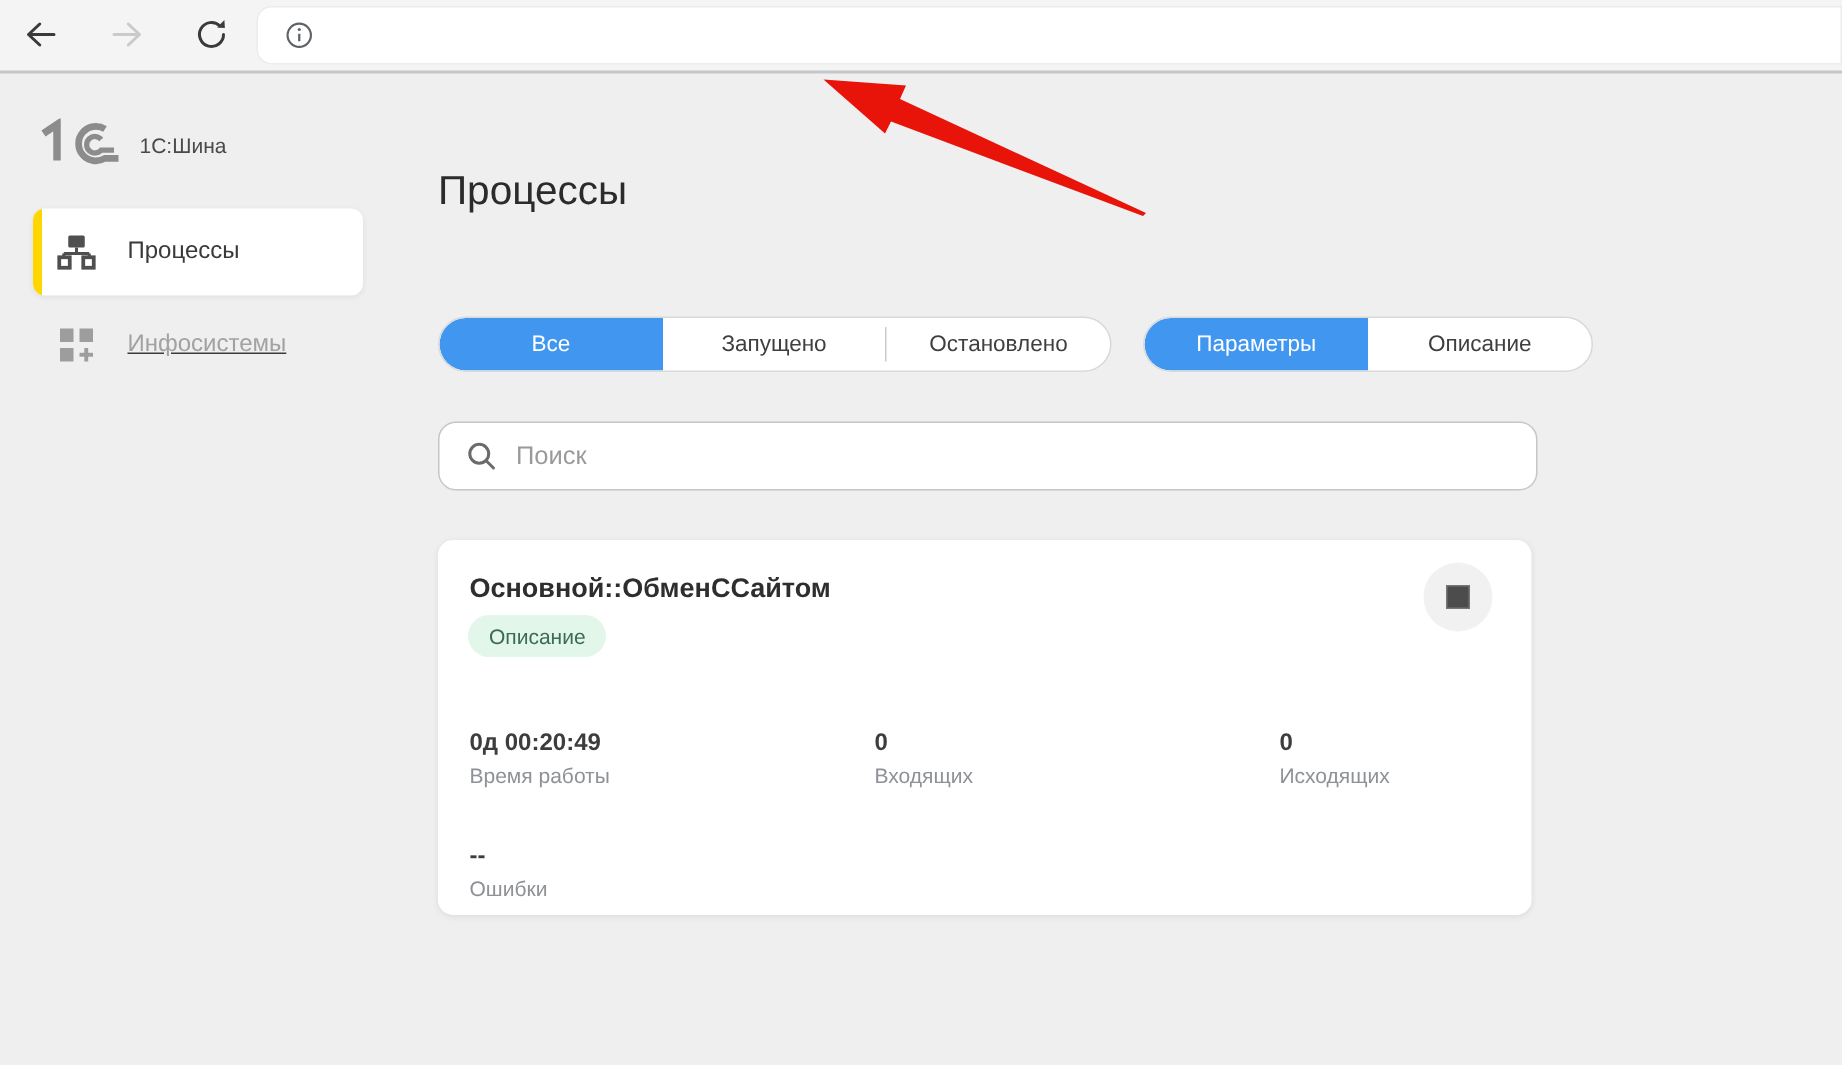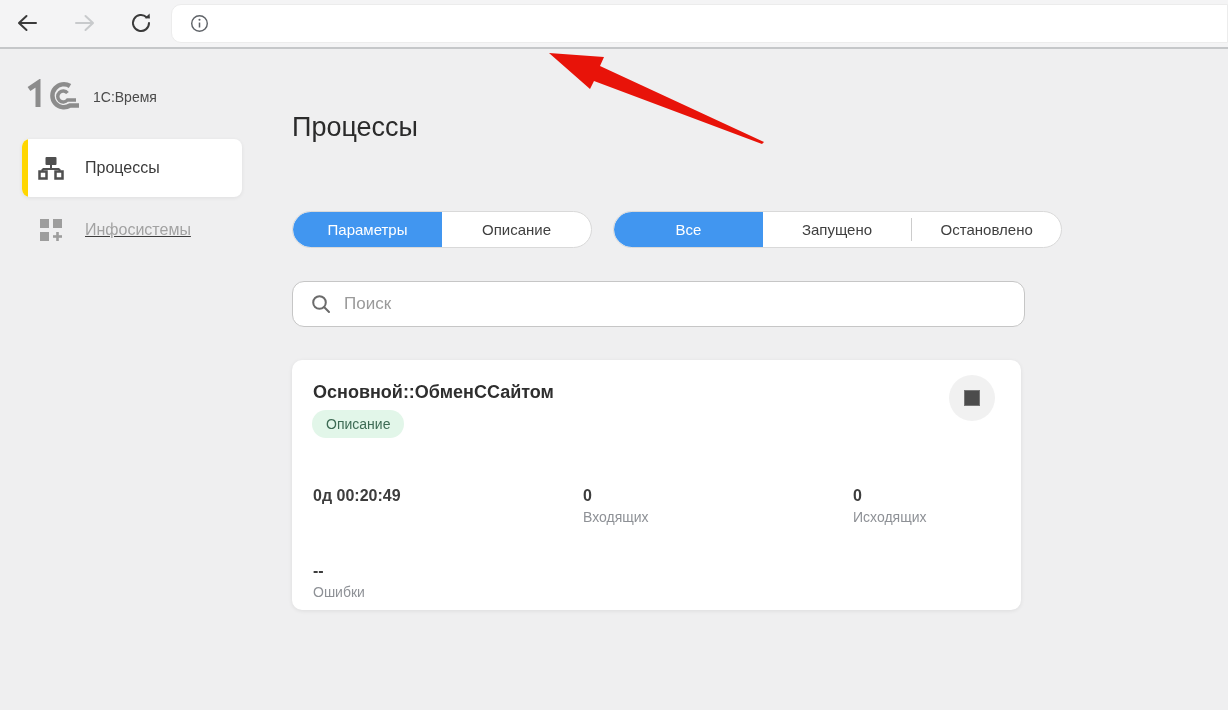--- a/index.html
+++ b/index.html
@@ -175,21 +175,21 @@
 
 <div class="sidebar">
   <div class="logo-row">
     <span>
       <svg width="56" height="32" viewBox="0 0 56 32">
         <path d="M5 10 L14 4 L14 28" fill="none" stroke="#8c8c8c" stroke-width="5"></path>
         <path d="M46 7 A11.5 11.5 0 1 0 46 26.5 L55 26.5" fill="none" stroke="#8c8c8c" stroke-width="4.5"></path>
         <path d="M43.5 14 A5.5 5.5 0 1 0 43.5 21 L52 21" fill="none" stroke="#8c8c8c" stroke-width="3.5"></path>
       </svg>
     </span>
-    <span class="logo-text">1С:Время</span>
+    <span class="logo-text">1С:Шина</span>
   </div>
   <div class="nav">
     <div class="nav-item nav-item-active">
       <span class="accent-bar"></span>
       <span class="nav-icon">
         <svg width="26" height="24" viewBox="0 0 26 24">
           <rect x="7.5" y="1" width="11" height="8" rx="1" fill="#4f4f4f"></rect>
           <path d="M13 9 V13 M4.5 13 H21.5 M4.5 13 V15.5 M21.5 13 V15.5" fill="none" stroke="#4f4f4f" stroke-width="2"></path>
           <rect x="1.5" y="15.5" width="7" height="7" fill="none" stroke="#4f4f4f" stroke-width="2.5"></rect>
           <rect x="17.5" y="15.5" width="7" height="7" fill="none" stroke="#4f4f4f" stroke-width="2.5"></rect>
@@ -209,29 +209,29 @@
       </span>
       <span class="nav-label">Инфосистемы</span>
     </div>
   </div>
 </div>
 
 <div class="main">
   <h1 class="page-title">Процессы</h1>
 
   <div class="controls-row">
-    <div class="segmented" style="width:300px;">
-      <button class="segment active">Параметры</button>
-      <button class="segment">Описание</button>
-    </div>
     <div class="segmented" style="width:449px;">
       <button class="segment active">Все</button>
       <button class="segment">Запущено</button>
       <span class="seg-divider"></span>
       <button class="segment">Остановлено</button>
+    </div>
+    <div class="segmented" style="width:300px;">
+      <button class="segment active">Параметры</button>
+      <button class="segment">Описание</button>
     </div>
   </div>
 
   <div class="search-box">
     <span class="search-icon-wrap">
       <svg width="22" height="22" viewBox="0 0 22 22">
           <circle cx="9.5" cy="9.5" r="6.3" fill="none" stroke="#6b6b6b" stroke-width="2"></circle>
           <line x1="14.3" y1="14.3" x2="19" y2="19" stroke="#6b6b6b" stroke-width="2" stroke-linecap="round"></line>
         </svg>
     </span>
@@ -240,20 +240,21 @@
 
   <div class="process-card">
     <div class="card-title">Основной::ОбменССайтом</div>
     <div class="status-badge">Описание</div>
     <button class="stop-btn">
       <span class="stop-square"></span>
     </button>
     <div class="stats-grid">
       <div>
         <div class="stat-value">0д 00:20:49</div>
+        <div class="stat-label">Время работы</div>
       </div>
       <div>
         <div class="stat-value">0</div>
         <div class="stat-label">Входящих</div>
       </div>
       <div>
         <div class="stat-value">0</div>
         <div class="stat-label">Исходящих</div>
       </div>
       <div>

